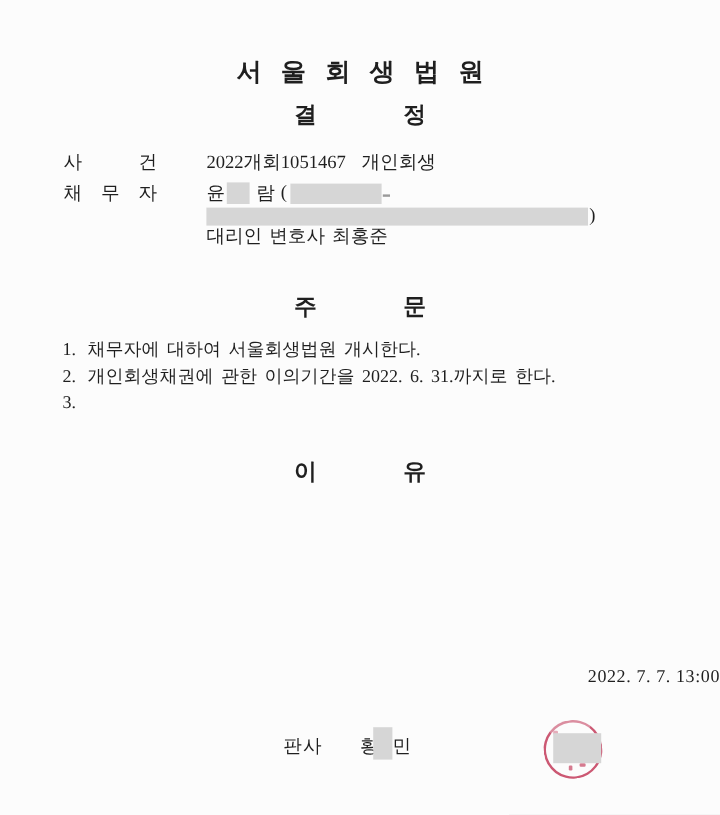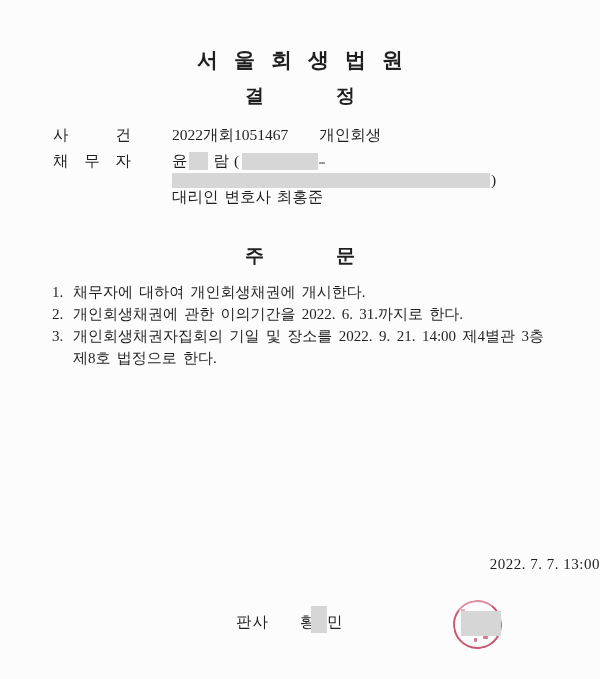--- a/index.html
+++ b/index.html
@@ -28,21 +28,21 @@
   .hd-order{top:243px;}
   .hd-reason{top:380px;}
   
   .row-label{
     left:53px;width:78px;display:flex;justify-content:space-between;
     font-size:15.5px;
   }
   .lbl-case{top:125px;}
   .lbl-debtor{top:151px;}
   .case-value{left:172px;top:125px;font-size:15.5px;white-space:nowrap;}
-  .case-type{margin-left:31px;}
+  .case-type{margin-left:13px;}
   .debtor-line1{
     left:172px;top:151px;height:20px;display:flex;align-items:center;
     font-size:15.5px;white-space:nowrap;
   }
   .redact{background:#d6d6d6;display:inline-block;}
   .rd-name{width:19px;height:18px;margin-left:1px;}
   .nm2{margin-left:6px;}
   .paren-open{margin-left:5px;}
   .rd-id1{width:76px;height:17px;margin-left:3px;}
   .rd-edge{width:6px;height:2px;background:#9a9a9a;margin-left:1px;margin-top:3px;}
@@ -107,32 +107,32 @@
   </div>
   <div class="abs redact rd-id2"></div>
   <div class="abs paren-close">)</div>
   <div class="abs debtor-rep">대리인 변호사 최홍준</div>
 
   <div class="abs section-heading hd-order">주문</div>
 
   <div class="abs order-list">
     <div class="order-item">
       <span class="order-num">1.</span>
-      <span>채무자에 대하여 개인회생채권에 개시한다.</span>
+      <span>채무자에 대하여 서울회생법원 개시한다.</span>
     </div>
     <div class="order-item">
       <span class="order-num">2.</span>
       <span>개인회생채권에 관한 이의기간을 2022. 6. 31.까지로 한다.</span>
     </div>
     <div class="order-item">
       <span class="order-num">3.</span>
-      <span>개인회생채권자집회의 기일 및 장소를 2022. 9. 21. 14:00 제4별관 3층 제8호 법정으로 한다.</span>
     </div>
   </div>
 
+  <div class="abs section-heading hd-reason">이유</div>
 
   <div class="abs doc-date">2022. 7. 7. 13:00</div>
 
   <div class="abs judge-label">판사</div>
   <div class="abs judge-first">황</div>
   <div class="abs judge-last">민</div>
   <div class="abs redact rd-judge"></div>
 
   <div class="abs seal">
     <div class="seal-ring"></div>

